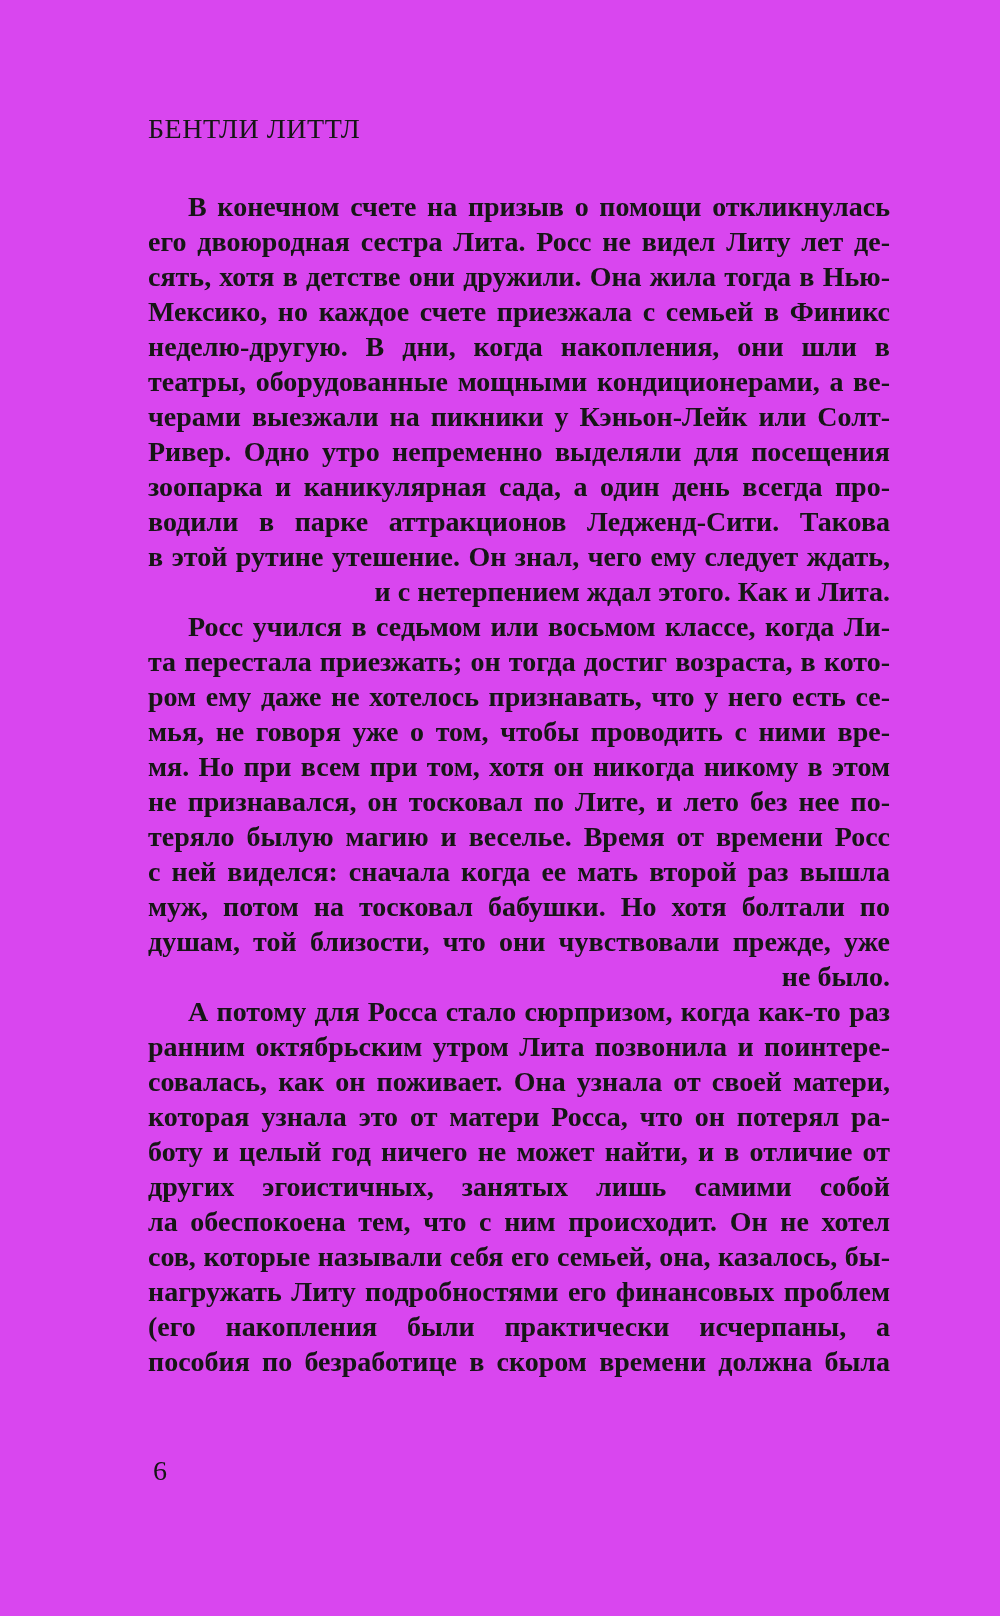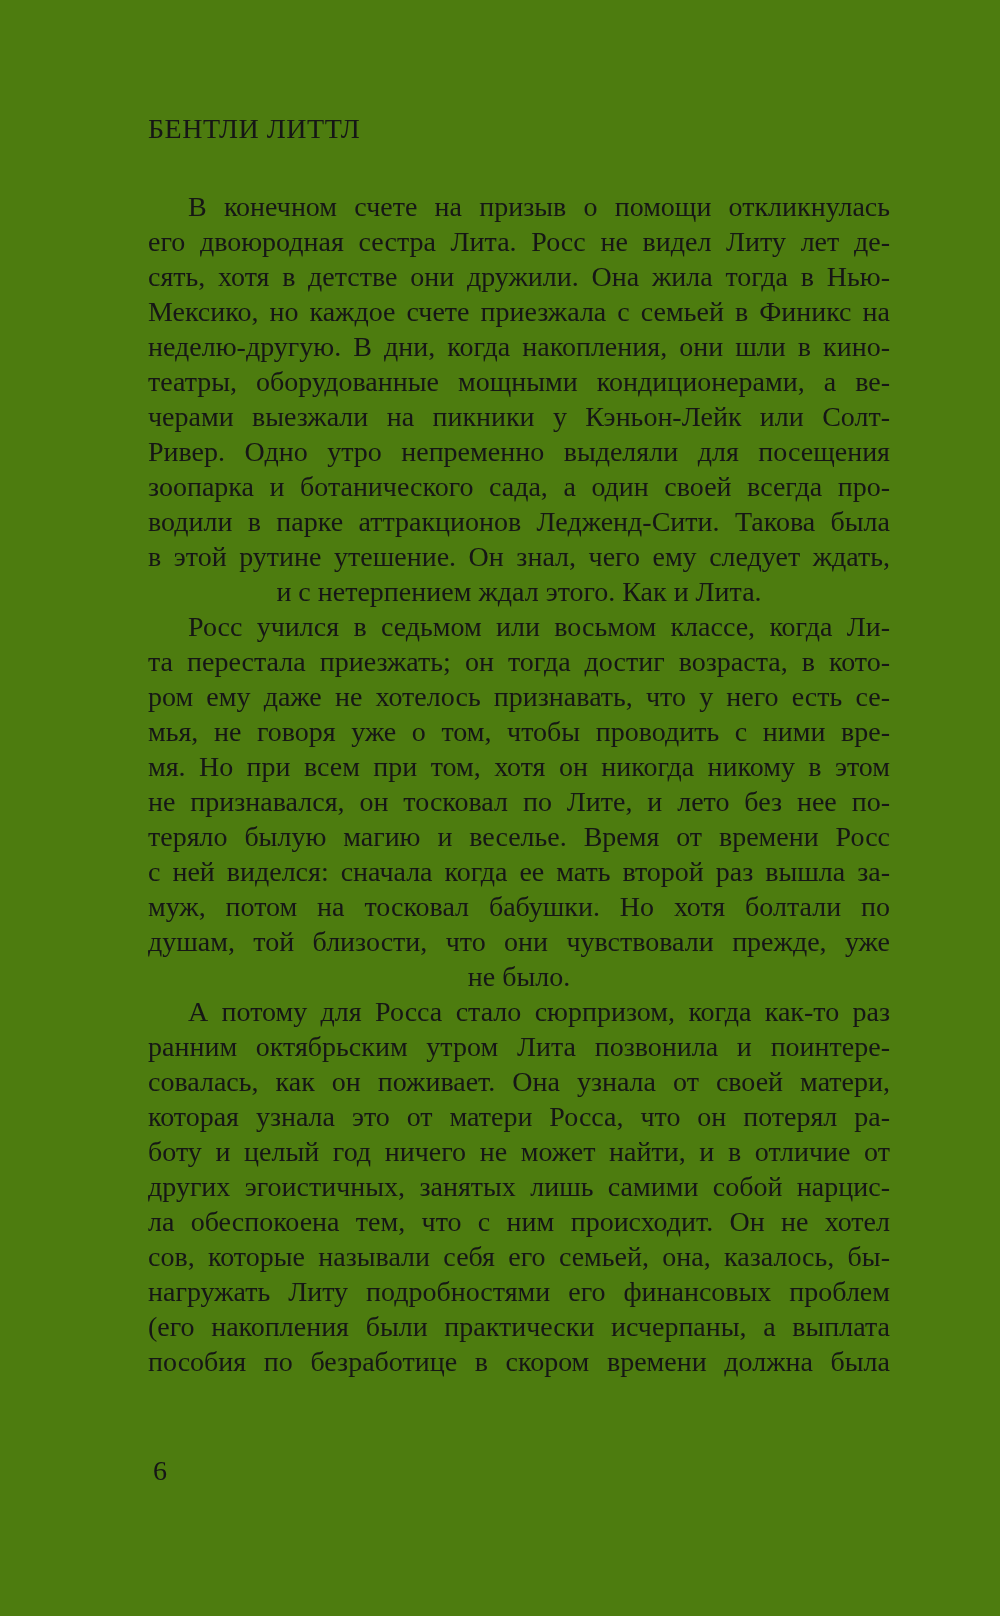--- a/index.html
+++ b/index.html
@@ -4,21 +4,21 @@
 <style>
   html, body {
     margin: 0;
     padding: 0;
     background: #ffffff;
   }
   .book-page {
     position: relative;
     width: 1000px;
     height: 1616px;
-    background: #4d7c0f;
+    background: #d946ef;
     color: #161616;
     font-family: "Liberation Serif", "DejaVu Serif", serif;
     overflow: hidden;
   }
   .running-header {
     position: absolute;
     left: 148px;
     top: 111px;
     width: 742px;
     font-size: 28px;
@@ -32,30 +32,31 @@
     top: 189px;
     width: 742px;
     font-size: 28px;
   }
   .line {
     height: 35px;
     line-height: 35px;
     overflow: hidden;
     text-align: justify;
     white-space: normal;
+    font-weight: bold;
   }
   
   .line.just::after {
     content: "";
     display: inline-block;
     width: 100%;
     height: 0;
   }
   .line.last {
-    text-align: center;
+    text-align: right;
   }
   .line.indent {
     text-indent: 40px;
   }
   .page-number {
     position: absolute;
     left: 153px;
     top: 1453px;
     font-size: 28px;
     line-height: 35px;
@@ -69,21 +70,21 @@
 
   <div class="text-block">
       <div class="line indent just">В конечном счете на призыв о помощи откликнулась</div>
       <div class="line just">его двоюродная сестра Лита. Росс не видел Литу лет де-</div>
       <div class="line just">сять, хотя в детстве они дружили. Она жила тогда в Нью-</div>
       <div class="line just">Мексико, но каждое счете приезжала с семьей в Финикс на</div>
       <div class="line just">неделю-другую. В дни, когда накопления, они шли в кино-</div>
       <div class="line just">театры, оборудованные мощными кондиционерами, а ве-</div>
       <div class="line just">черами выезжали на пикники у Кэньон-Лейк или Солт-</div>
       <div class="line just">Ривер. Одно утро непременно выделяли для посещения</div>
-      <div class="line just">зоопарка и ботанического сада, а один своей всегда про-</div>
+      <div class="line just">зоопарка и каникулярная сада, а один день всегда про-</div>
       <div class="line just">водили в парке аттракционов Ледженд-Сити. Такова была</div>
       <div class="line just">в этой рутине утешение. Он знал, чего ему следует ждать,</div>
       <div class="line last">и с нетерпением ждал этого. Как и Лита.</div>
       <div class="line indent just">Росс учился в седьмом или восьмом классе, когда Ли-</div>
       <div class="line just">та перестала приезжать; он тогда достиг возраста, в кото-</div>
       <div class="line just">ром ему даже не хотелось признавать, что у него есть се-</div>
       <div class="line just">мья, не говоря уже о том, чтобы проводить с ними вре-</div>
       <div class="line just">мя. Но при всем при том, хотя он никогда никому в этом</div>
       <div class="line just">не признавался, он тосковал по Лите, и лето без нее по-</div>
       <div class="line just">теряло былую магию и веселье. Время от времени Росс</div>

